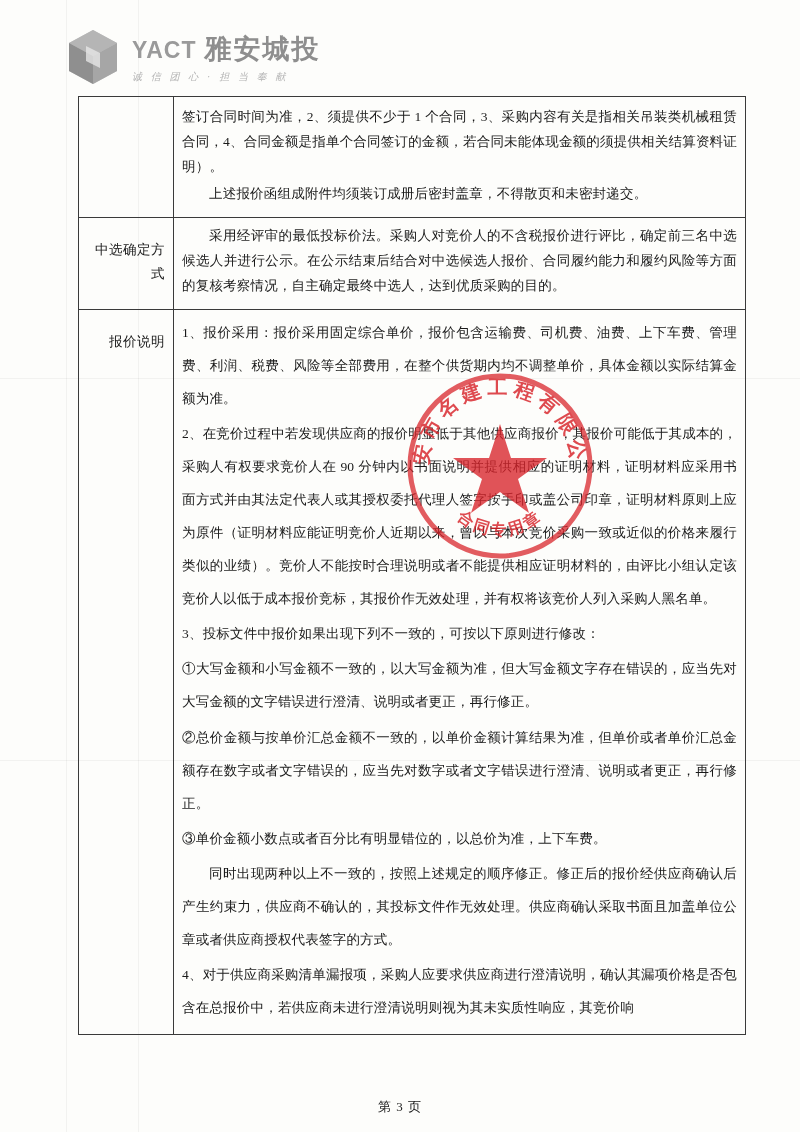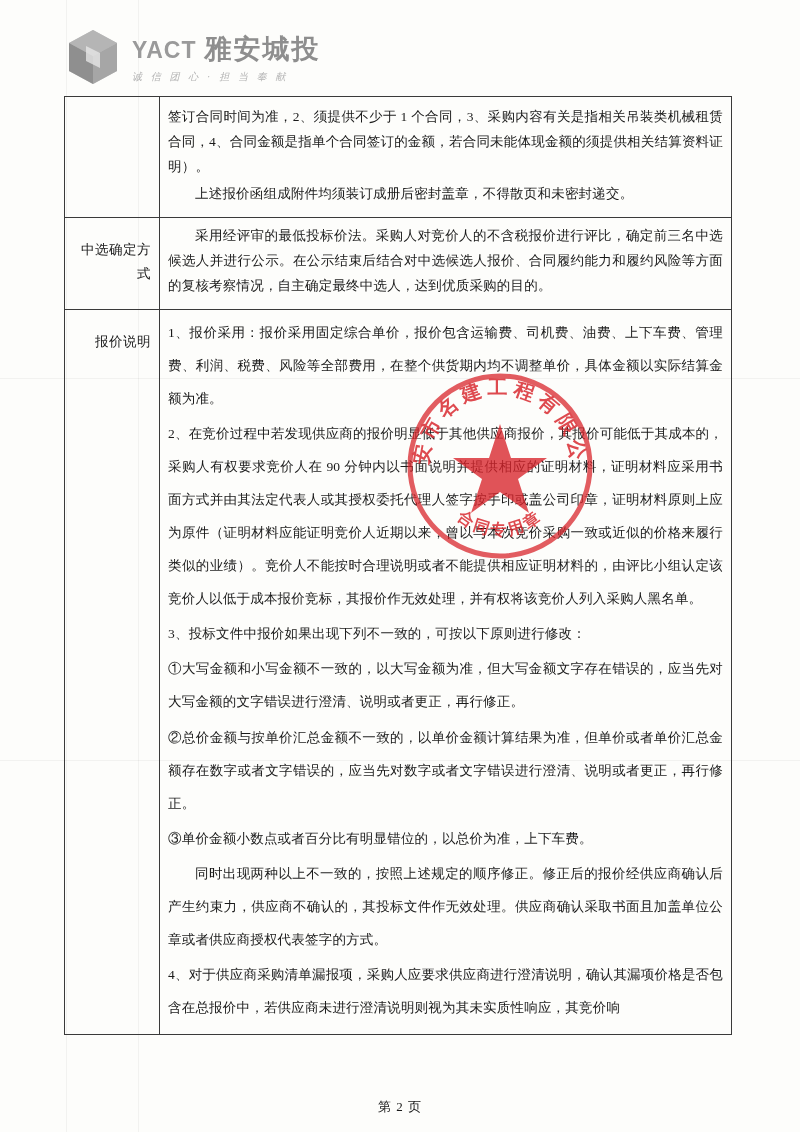--- a/index.html
+++ b/index.html
@@ -85,21 +85,21 @@
     font-size: 10px;
     color: #b4b4b4;
     letter-spacing: 3px;
     margin-top: 3px;
     font-style: italic;
   }
 
   
   .doc-table {
     position: absolute;
-    left: 64px;
+    left: 78px;
     top: 96px;
     width: 668px;
     border-collapse: collapse;
     z-index: 4;
     table-layout: fixed;
   }
   .doc-table td {
     border: 1px solid #3a3a3a;
     vertical-align: top;
     padding: 6px 8px 8px 8px;
@@ -232,13 +232,13 @@
     <polygon points="98,56 109,90 145,90 116,111 127,145 98,124 69,145 80,111 51,90 87,90" fill="#d8232a" opacity="0.95"></polygon>
     <text font-family="'Liberation Serif', serif" font-size="20" fill="#d8232a" font-weight="bold" letter-spacing="5">
       <textPath href="#arcTop" startOffset="50%" text-anchor="middle">雅安市名建工程有限公司</textPath>
     </text>
     <text font-family="'Liberation Serif', serif" font-size="16" fill="#d8232a" font-weight="bold" letter-spacing="3">
       <textPath href="#arcBottom" startOffset="50%" text-anchor="middle">合同专用章</textPath>
     </text>
   </svg>
 </div>
 
-<div class="footer">第 2 页</div>
+<div class="footer">第 3 页</div>
 
 </body></html>

